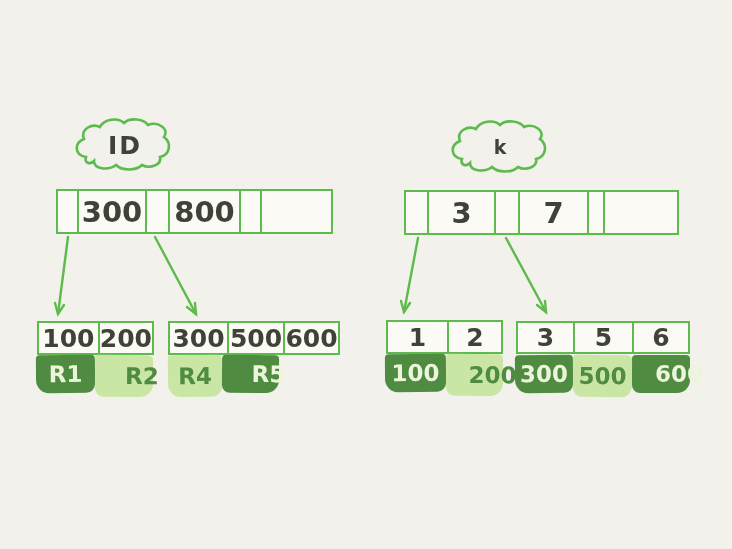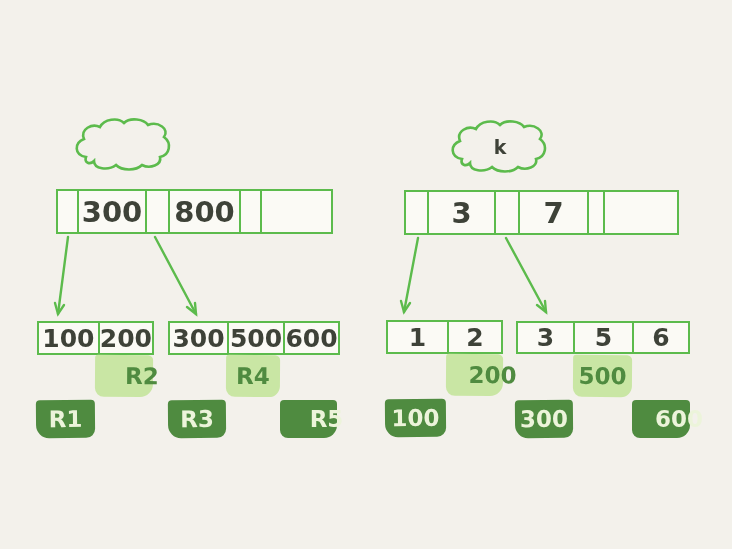--- a/index.html
+++ b/index.html
@@ -21,21 +21,21 @@
   }
   .cell:last-child{border-right:none;}
   .root .cell{font-size:29px;}
   .leaf .cell{font-size:25px;}
   
   .valrow{position:absolute;display:flex;align-items:flex-start;}
   .block{
     box-sizing:border-box;display:flex;align-items:center;justify-content:center;
     font-weight:bold;font-size:23px;
   }
-  .block.dark{background:#4f8b40;color:#ecf4da;height:38px;border-radius:4px 4px 9px 8px;margin-top:45px;}
+  .block.dark{background:#4f8b40;color:#ecf4da;height:38px;border-radius:4px 4px 9px 8px;}
   .block.light{background:#c9e6a4;color:#4f8b40;height:42px;border-radius:3px 5px 11px 9px;}
   .valrow .block:first-child{border-bottom-left-radius:13px;transform:rotate(-0.5deg);}
   .valrow .block:nth-child(2){transform:rotate(0.4deg);}
   .valrow .block:last-child{border-bottom-right-radius:13px;padding-left:36px;}
   
   .cloud-label{
     position:absolute;display:flex;align-items:center;justify-content:center;
     color:#3e4238;font-weight:bold;
   }
   .cloud-label.big{font-size:25px;letter-spacing:2px;}
@@ -72,20 +72,21 @@
     <g stroke="#5cbb4c" stroke-width="2.4" stroke-linecap="round" fill="none">
       <line x1="418" y1="238" x2="404" y2="312"></line>
       <polyline points="410,303 404,312 401,301"></polyline>
     </g>
     <g stroke="#5cbb4c" stroke-width="2.4" stroke-linecap="round" fill="none">
       <line x1="506" y1="238" x2="546" y2="312"></line>
       <polyline points="545,301 546,312 537,305"></polyline>
     </g>
   </svg>
 
+  <div class="cloud-label big" style="left:79px;top:127px;width:92px;height:36px;">ID</div>
 
   <div class="node root" style="left:56px;top:189px;width:277px;height:45px;">
     <div class="cell" style="width:21px;"></div>
     <div class="cell" style="width:68px;">300</div>
     <div class="cell" style="width:23px;"></div>
     <div class="cell" style="width:71px;">800</div>
     <div class="cell" style="width:21px;"></div>
     <div class="cell" style="flex:1;"></div>
   </div>
 
@@ -97,21 +98,20 @@
     <div class="block dark" style="width:59px;">R1</div>
     <div class="block light" style="width:58px;">R2</div>
   </div>
 
   <div class="node leaf" style="left:168px;top:321px;width:172px;height:34px;">
     <div class="cell" style="width:59px;">300</div>
     <div class="cell" style="width:56px;">500</div>
     <div class="cell" style="flex:1;">600</div>
   </div>
   <div class="valrow" style="left:168px;top:355px;">
-    <div class="block dark" style="width:58px;">R3</div>
     <div class="block light" style="width:54px;">R4</div>
     <div class="block dark" style="width:57px;">R5</div>
   </div>
 
   <div class="cloud-label small" style="left:455px;top:129px;width:90px;height:36px;">k</div>
 
   <div class="node root" style="left:404px;top:190px;width:275px;height:45px;">
     <div class="cell" style="width:23px;"></div>
     <div class="cell" style="width:67px;">3</div>
     <div class="cell" style="width:24px;"></div>

